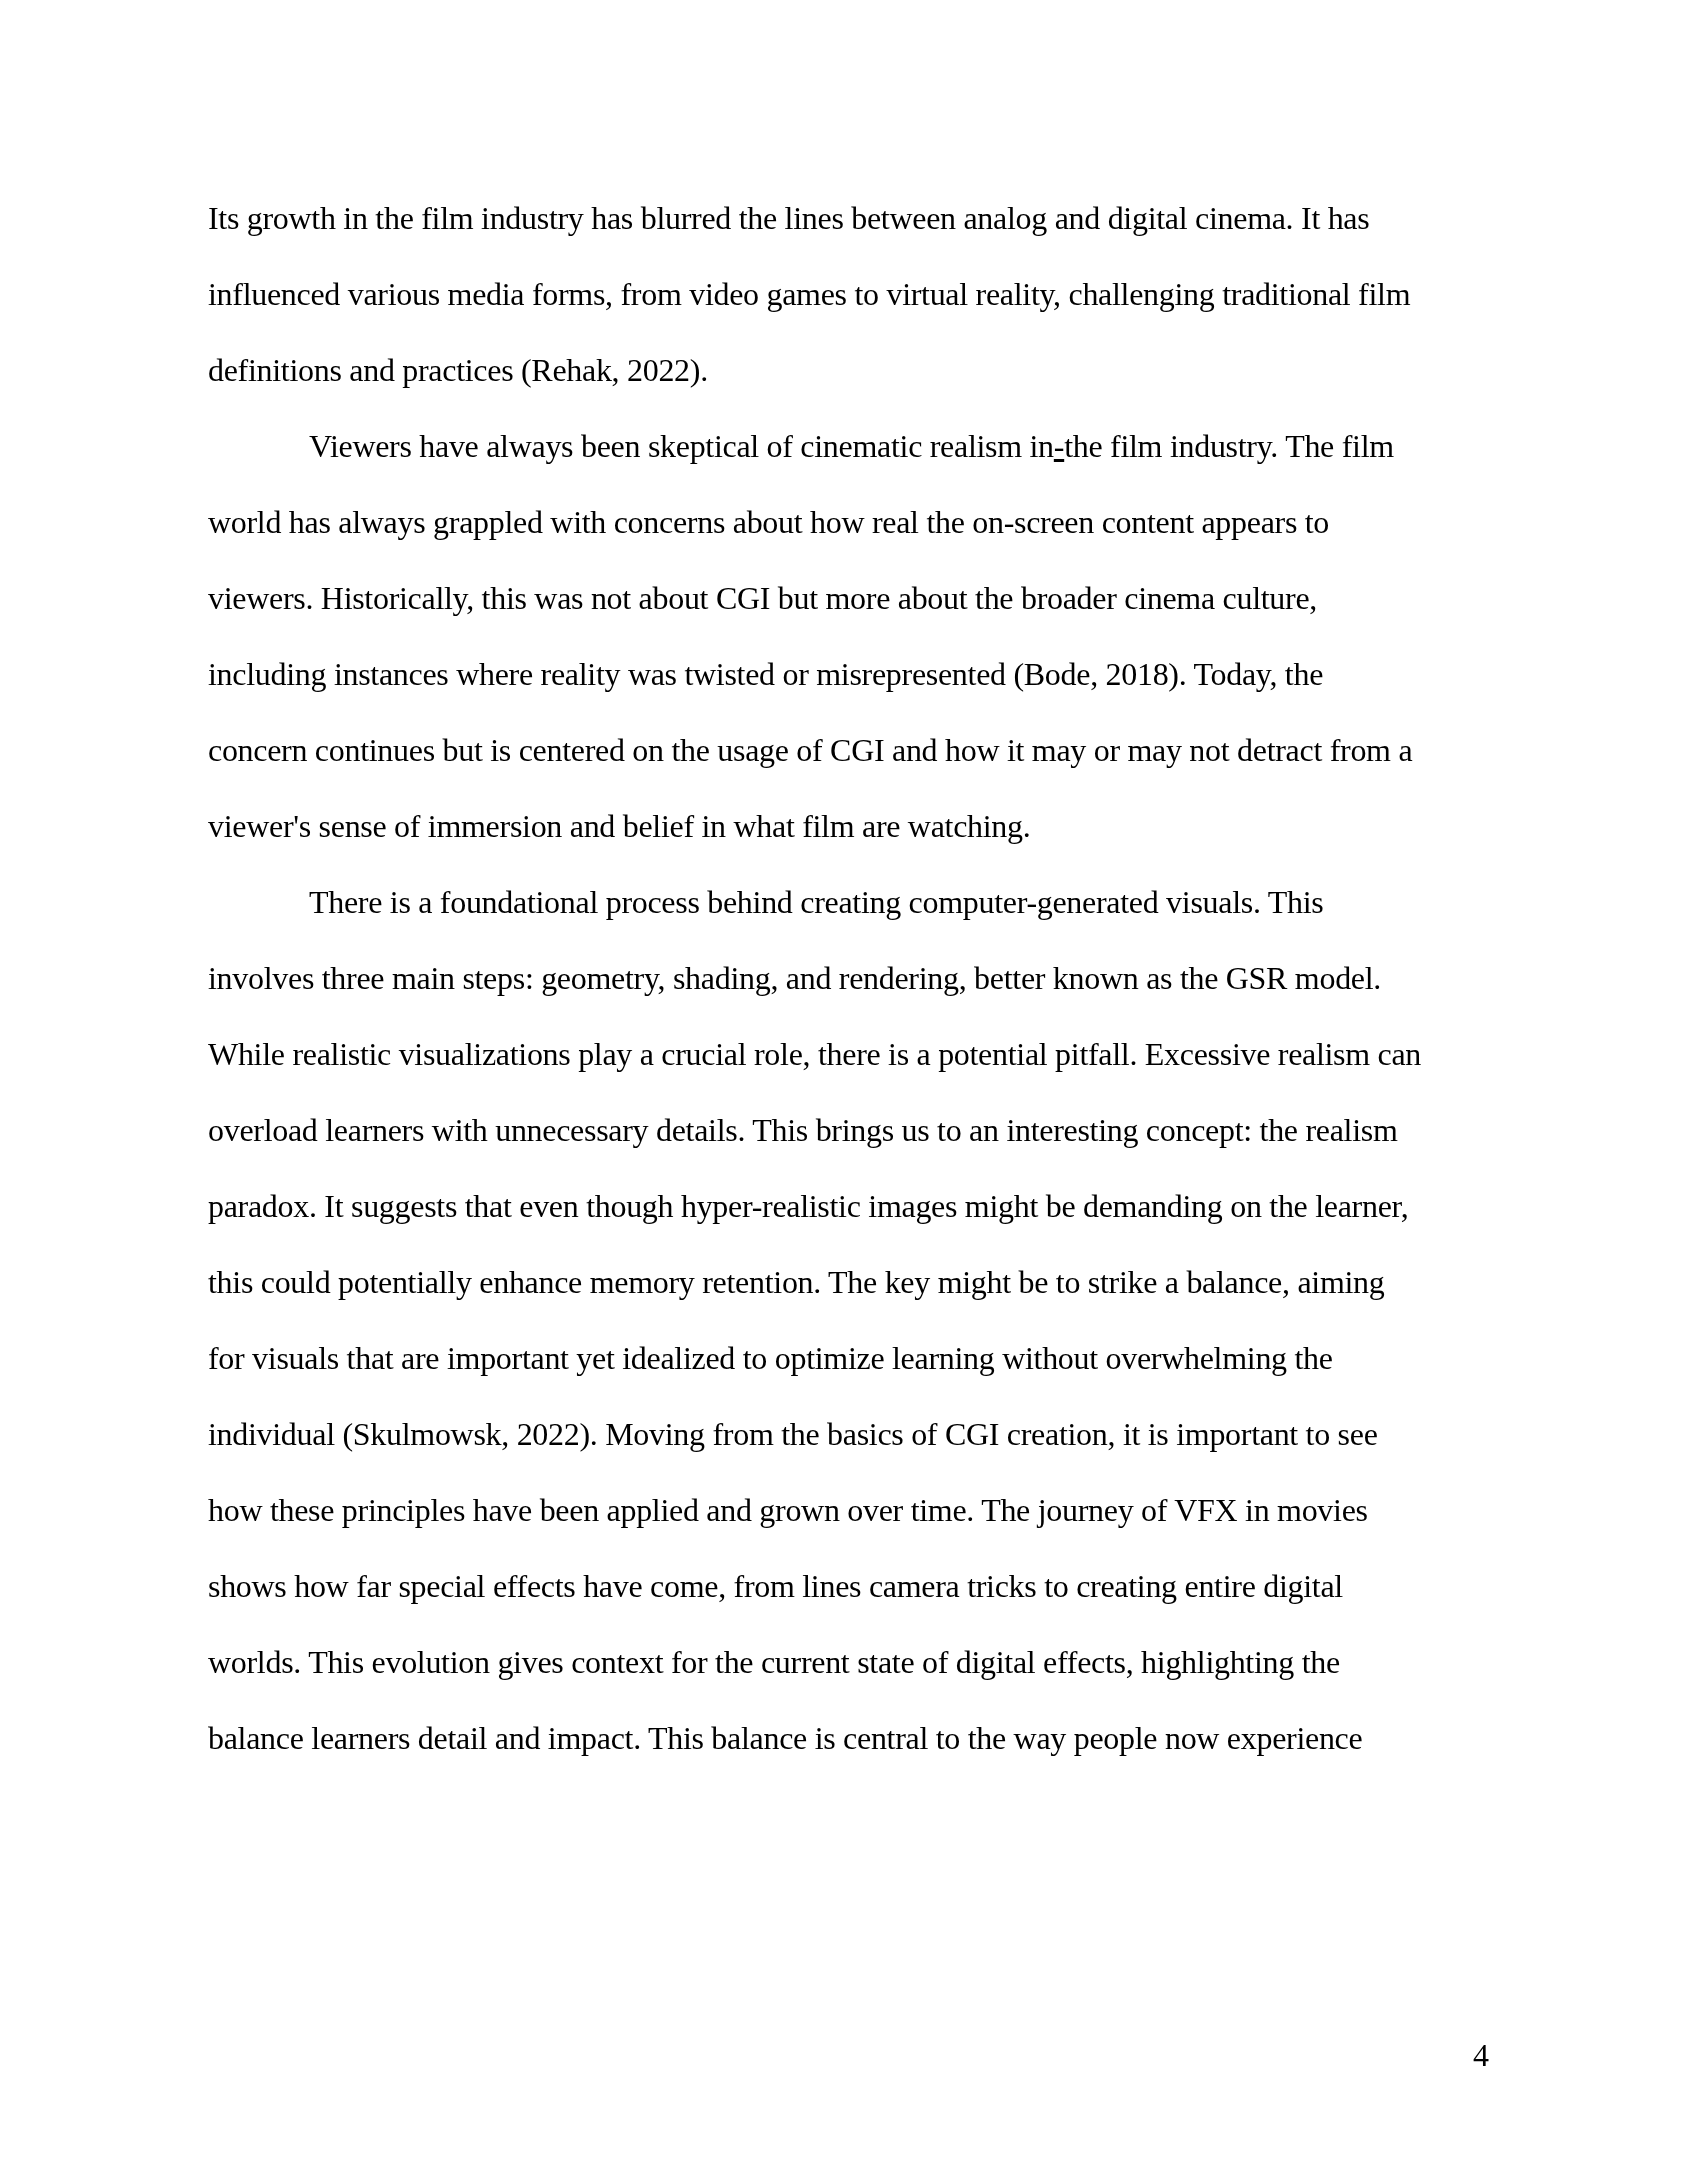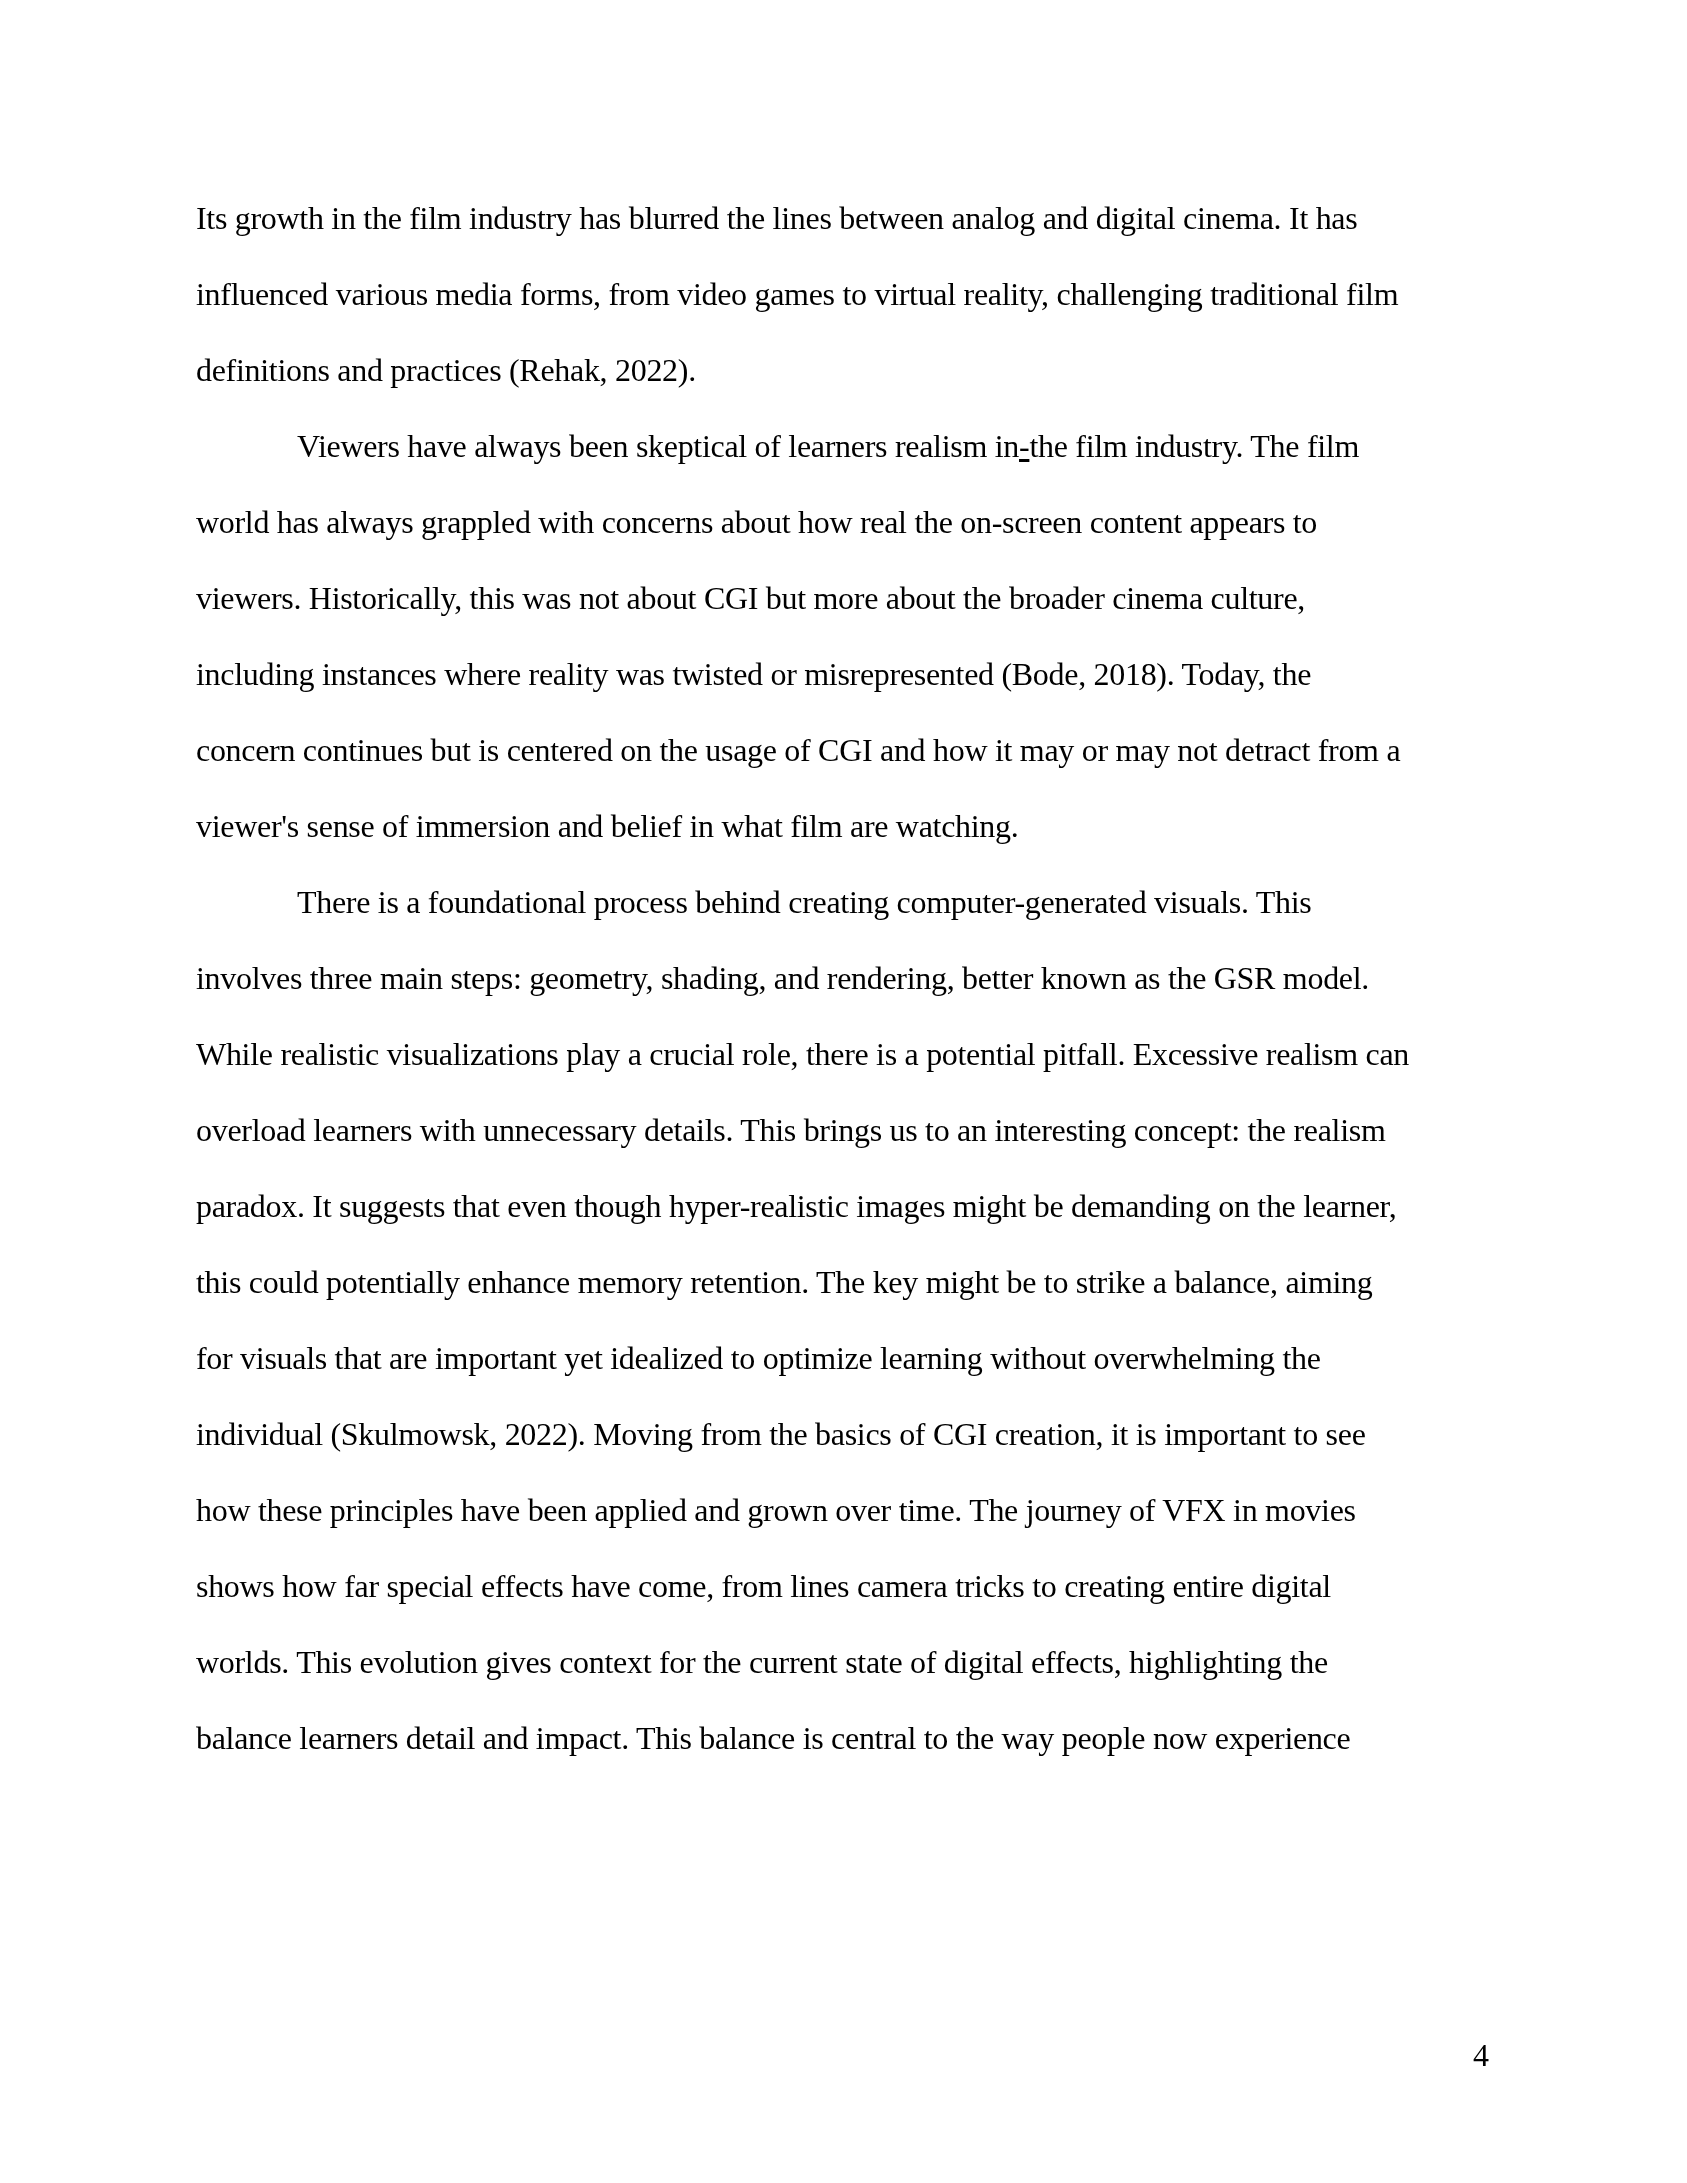--- a/index.html
+++ b/index.html
@@ -11,21 +11,21 @@
     position: relative;
     width: 1687px;
     height: 2183px;
     background: #ffffff;
     overflow: hidden;
     font-family: "Liberation Serif", "DejaVu Serif", serif;
     color: #000000;
   }
   .text-block {
     position: absolute;
-    left: 196px;
+    left: 208px;
     top: 180px;
     width: 1296px;
     font-size: 32px;
     line-height: 76px;
     letter-spacing: -0.3px;
   }
   .text-line {
     white-space: nowrap;
     height: 76px;
   }
@@ -44,21 +44,21 @@
   }
 </style>
 </head>
 <body>
 
 <div class="page">
   <div class="text-block" id="text-block">
       <div class="text-line">Its growth in the film industry has blurred the lines between analog and digital cinema. It has</div>
       <div class="text-line">influenced various media forms, from video games to virtual reality, challenging traditional film</div>
       <div class="text-line">definitions and practices (Rehak, 2022).</div>
-      <div class="text-line indent"><span>Viewers have always been skeptical of learners realism in</span><span class="inserted-mark">-</span><span>the film industry. The film</span></div>
+      <div class="text-line indent"><span>Viewers have always been skeptical of cinematic realism in</span><span class="inserted-mark">-</span><span>the film industry. The film</span></div>
       <div class="text-line">world has always grappled with concerns about how real the on-screen content appears to</div>
       <div class="text-line">viewers. Historically, this was not about CGI but more about the broader cinema culture,</div>
       <div class="text-line">including instances where reality was twisted or misrepresented (Bode, 2018). Today, the</div>
       <div class="text-line">concern continues but is centered on the usage of CGI and how it may or may not detract from a</div>
       <div class="text-line">viewer's sense of immersion and belief in what film are watching.</div>
       <div class="text-line indent">There is a foundational process behind creating computer-generated visuals. This</div>
       <div class="text-line">involves three main steps: geometry, shading, and rendering, better known as the GSR model.</div>
       <div class="text-line">While realistic visualizations play a crucial role, there is a potential pitfall. Excessive realism can</div>
       <div class="text-line">overload learners with unnecessary details. This brings us to an interesting concept: the realism</div>
       <div class="text-line">paradox. It suggests that even though hyper-realistic images might be demanding on the learner,</div>

